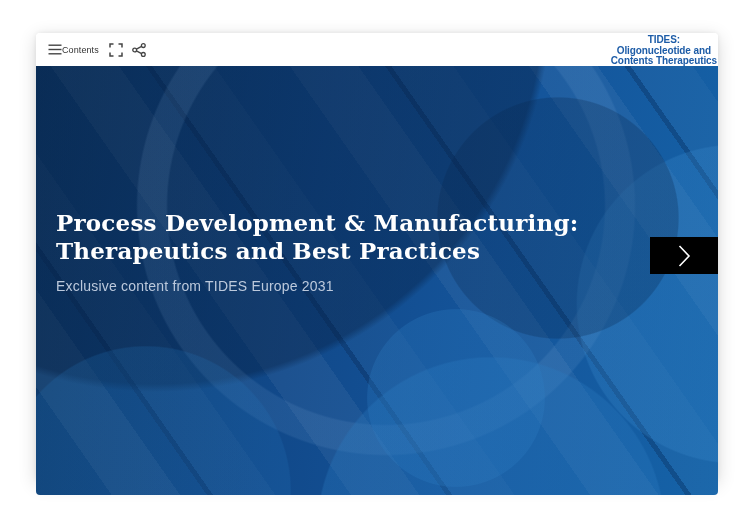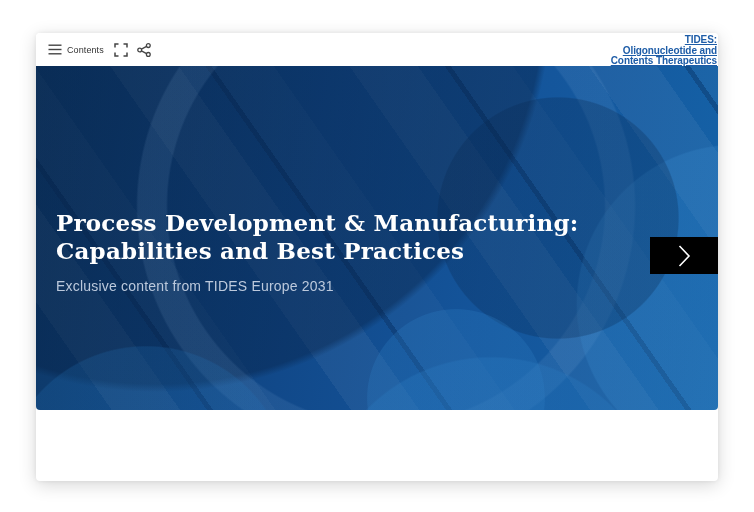--- a/index.html
+++ b/index.html
@@ -39,41 +39,39 @@
   .icon-btn {
     display: flex;
     align-items: center;
     justify-content: center;
     cursor: pointer;
     color: #444444;
   }
   .contents-label {
     font-size: 9px;
     color: #333333;
-    margin-left: 5px;
     letter-spacing: 0.1px;
   }
   .fullscreen-btn { margin-left: 10px; }
   .share-btn { margin-left: 9px; }
   .brand-block {
     position: absolute;
     top: 2px;
     right: 1px;
-    text-align: right;
+    text-align: center;
     color: #1d5ca7;
     font-weight: bold;
     font-size: 10px;
     line-height: 10.5px;
     letter-spacing: -0.1px;
-    text-decoration: underline;
   }
   
   .cover {
     position: relative;
-    height: 344px;
+    height: 429px;
     border-radius: 0 0 4px 4px;
     overflow: hidden;
     background:
       
       radial-gradient(circle 95px at 420px 332px, rgba(45,125,195,0.28) 0 93%, rgba(45,125,195,0) 94%),
       
       radial-gradient(circle 180px at 455px 465px, rgba(42,122,192,0.32) 0 96%, rgba(42,122,192,0) 97%),
       
       radial-gradient(circle 125px at 522px 152px, rgba(7,38,78,0.28) 0 96%, rgba(7,38,78,0) 97%),
       
@@ -169,21 +167,21 @@
       <div>Oligonucleotide and</div>
       <div>Contents Therapeutics</div>
     </div>
   </div>
 
   <div class="cover">
 
     <div class="cover-text">
       <div class="cover-title">
         <div>Process Development &amp; Manufacturing:</div>
-        <div>Capabilities and Best Practices</div>
+        <div>Therapeutics and Best Practices</div>
       </div>
       <div class="cover-subtitle">Exclusive content from TIDES Europe 2031</div>
     </div>
 
     <div class="next-button">
       <span>
         <svg width="13" height="24" viewBox="0 0 13 24" fill="none" stroke="#ffffff" stroke-width="1.6">
           <polyline points="1.5,2 11,12 1.5,22"></polyline>
         </svg>
       </span>

